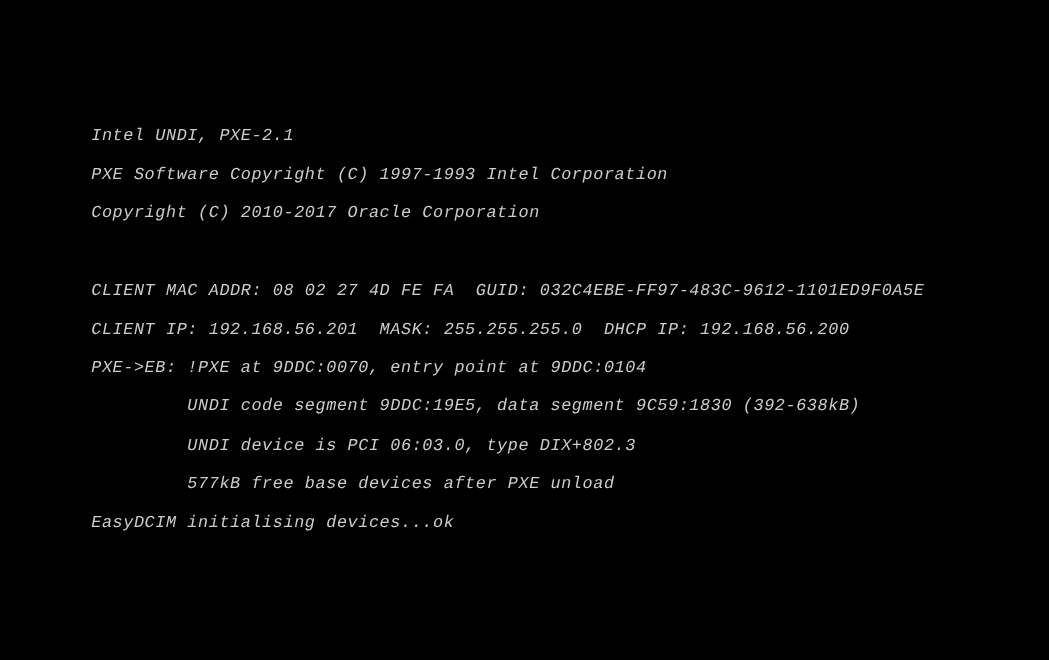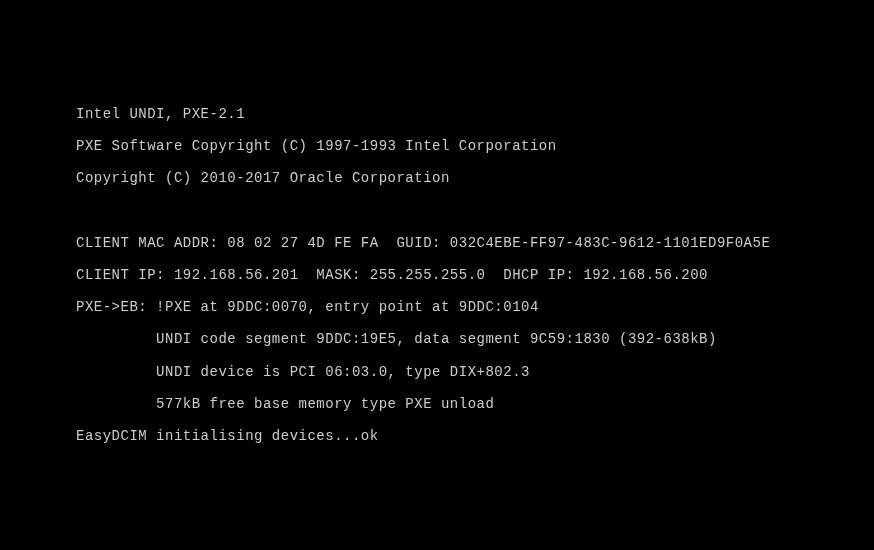--- a/index.html
+++ b/index.html
@@ -14,39 +14,40 @@
       overflow: hidden;
     }
     .terminal {
       padding: 90px 0 0 76px;
       line-height: 1.15;
       letter-spacing: 0.5px;
       white-space: pre;
     }
     .line {
       display: block;
+      font-style: italic;
     }
     .blank {
       height: 16px;
     }
   </style>
 </head>
 <body>
 
 <div class="terminal">
 <span class="line">Intel UNDI, PXE-2.1</span>
 <span class="line">PXE Software Copyright (C) 1997-1993 Intel Corporation</span>
 <span class="line">Copyright (C) 2010-2017 Oracle Corporation</span>
 <div class="blank"></div>
 <span class="line">CLIENT MAC ADDR: 08 02 27 4D FE FA  GUID: 032C4EBE-FF97-483C-9612-1101ED9F0A5E</span>
 <span class="line">CLIENT IP: 192.168.56.201  MASK: 255.255.255.0  DHCP IP: 192.168.56.200</span>
 <span class="line">PXE-&gt;EB: !PXE at 9DDC:0070, entry point at 9DDC:0104</span>
 <span class="line">         UNDI code segment 9DDC:19E5, data segment 9C59:1830 (392-638kB)</span>
 <span class="line">         UNDI device is PCI 06:03.0, type DIX+802.3</span>
-<span class="line">         577kB free base memory type PXE unload</span>
+<span class="line">         577kB free base devices after PXE unload</span>
 <span class="line">EasyDCIM initialising devices...ok</span>
 <div class="blank"></div>
 <div class="blank"></div>
 
 
 
 
 
 
 

